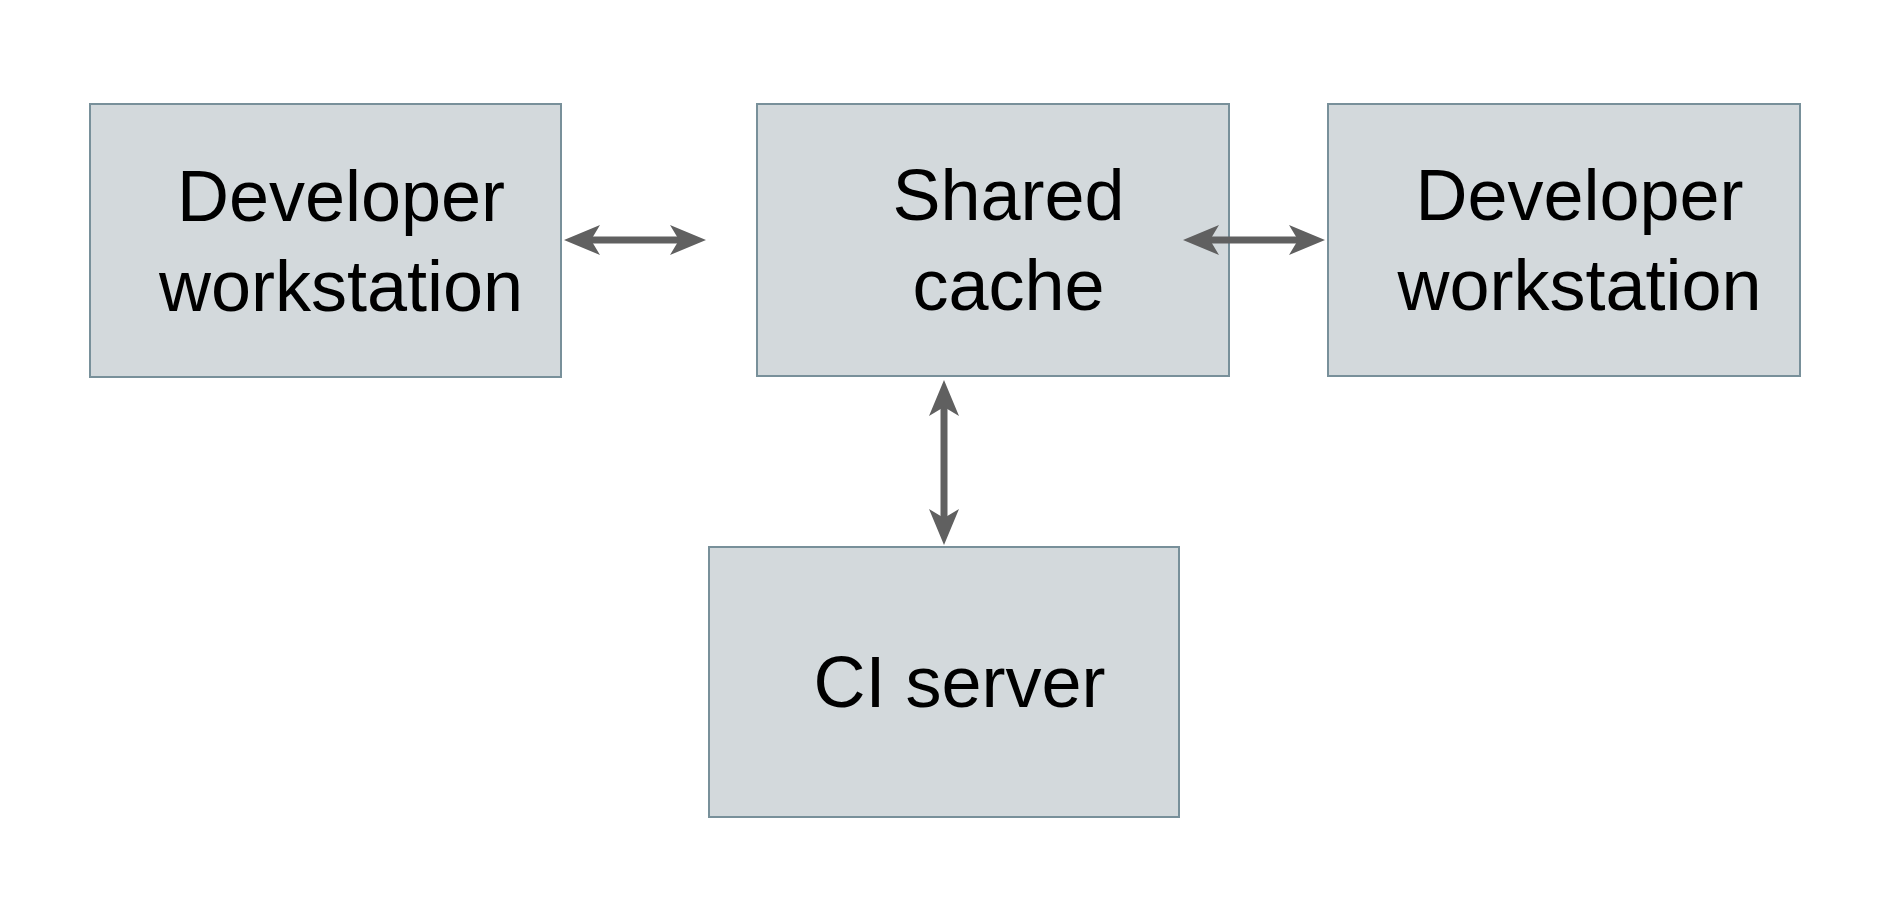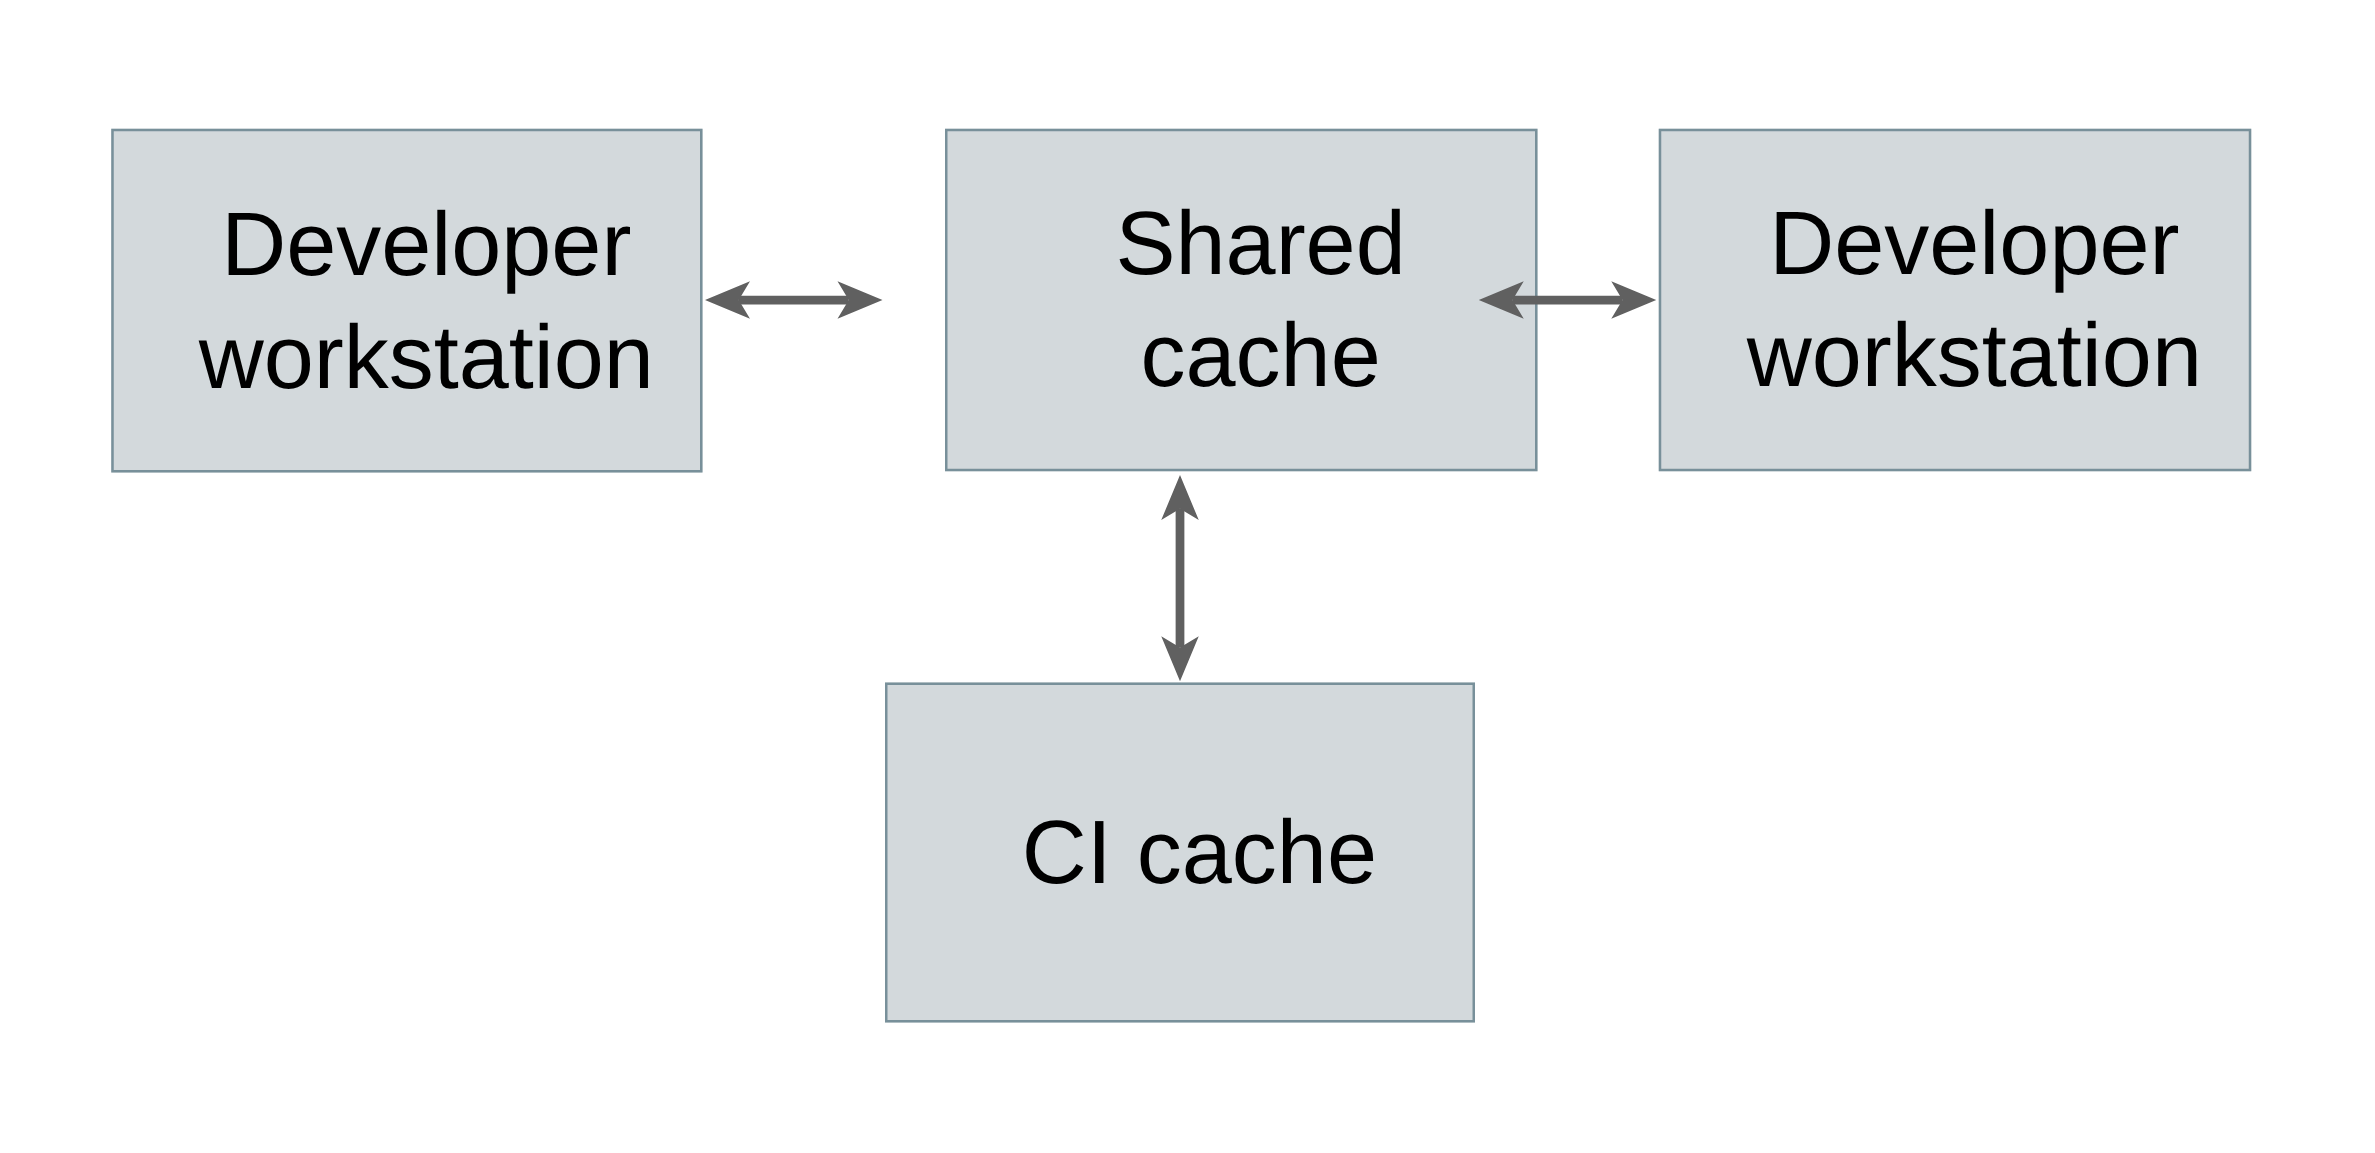--- a/index.html
+++ b/index.html
@@ -65,21 +65,21 @@
 
   <div class="node node-center">
     <span class="label">Shared cache</span>
   </div>
 
   <div class="node node-right">
     <span class="label">Developer workstation</span>
   </div>
 
   <div class="node node-bottom">
-    <span class="label">CI cache</span>
+    <span class="label">CI server</span>
   </div>
 
   <svg class="edge edge-1" viewBox="0 0 146 56" xmlns="http://www.w3.org/2000/svg">
     <line x1="29" y1="28" x2="117" y2="28"></line>
     <polygon points="2,28 38,13 29,28 38,43"></polygon>
     <polygon points="144,28 108,13 117,28 108,43"></polygon>
   </svg>
 
   <svg class="edge edge-2" viewBox="0 0 146 56" xmlns="http://www.w3.org/2000/svg">
     <line x1="29" y1="28" x2="117" y2="28"></line>

